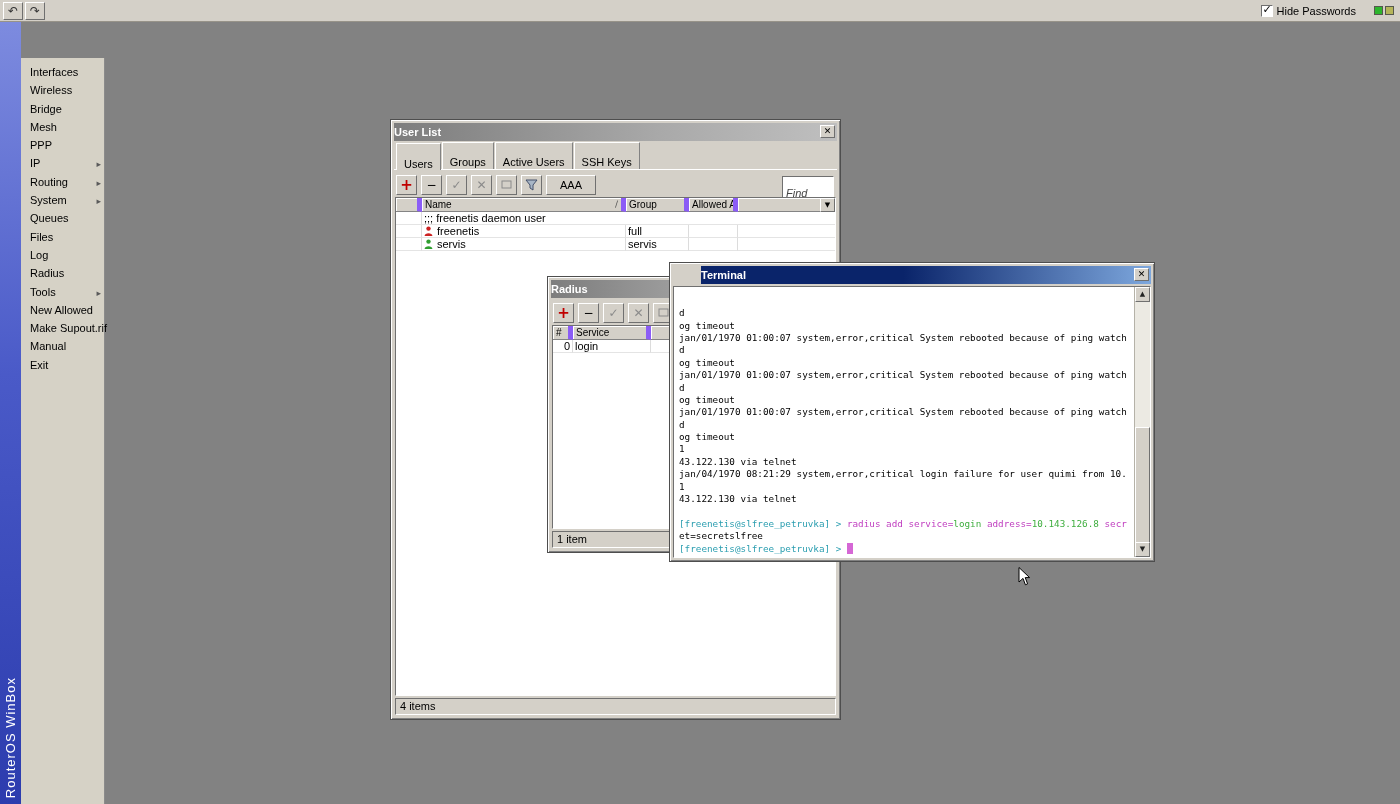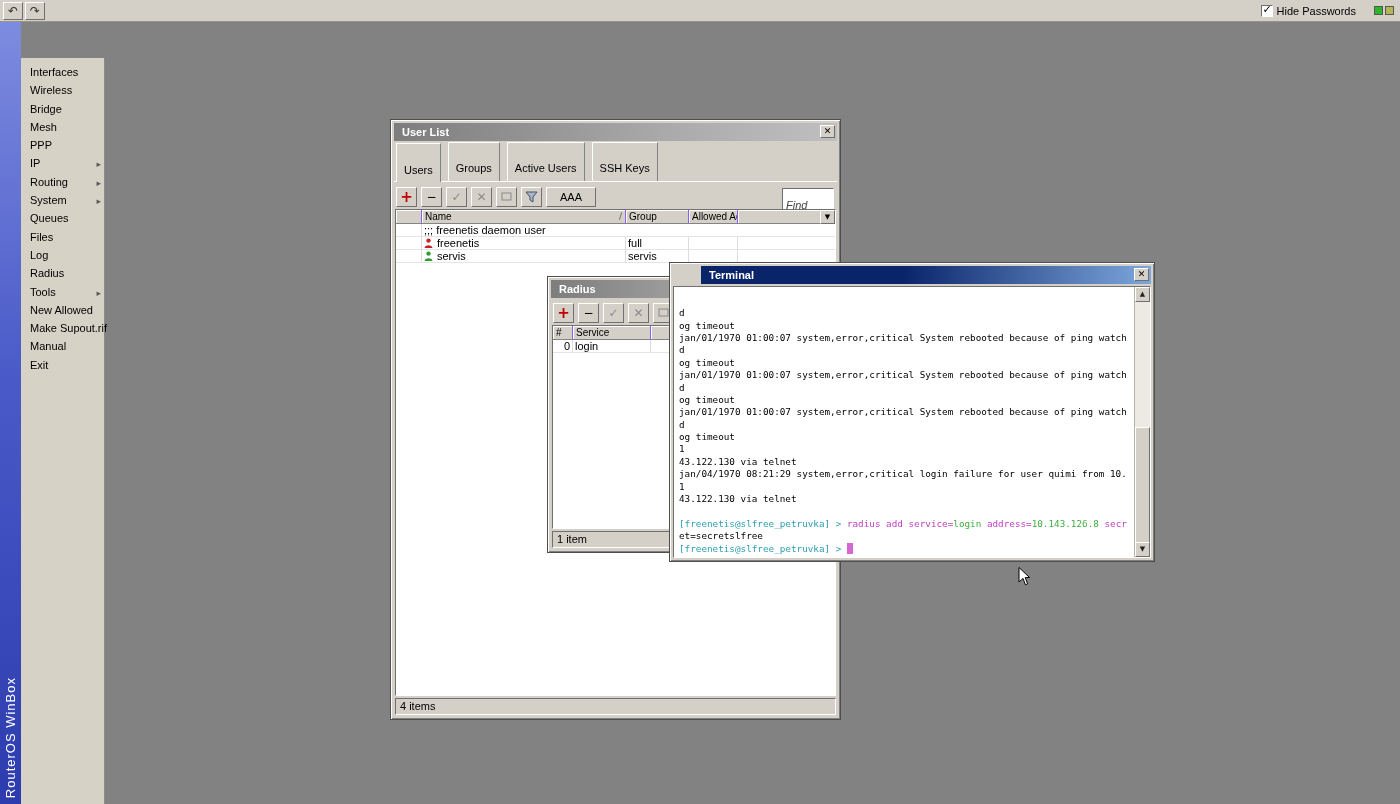--- a/index.html
+++ b/index.html
@@ -24,46 +24,46 @@
   .brand-strip{position:absolute;left:0;top:22px;width:21px;height:782px;background:linear-gradient(180deg,#7d8bdf 0%,#4a5ac8 45%,#2c3cae 100%);z-index:30;}
   .brand-text{position:absolute;bottom:6px;left:3px;writing-mode:vertical-rl;transform:rotate(180deg);color:#fff;font-size:13px;letter-spacing:1px;white-space:nowrap;}
 
   
   .side-menu{position:absolute;left:21px;top:22px;width:84px;height:782px;background:#d6d2c6;border-right:1px solid #8b8b8b;padding-top:5px;z-index:30;margin-top:36px;}
   .menu-item{height:18.3px;line-height:18px;padding-left:9px;position:relative;cursor:pointer;white-space:nowrap;}
   .mi-arrow{position:absolute;right:3px;top:1px;font-size:9px;color:#5a5a5a;font-family:"DejaVu Sans",sans-serif;}
 
   
   .win{position:absolute;background:#d4d0c8;border:1px solid #4e4e4e;box-shadow:inset 1px 1px 0 #ffffff, inset -1px -1px 0 #808080;padding:3px;display:flex;flex-direction:column;}
-  .titlebar{flex:0 0 18px;display:flex;align-items:center;padding:0 2px 0 8px;position:relative;cursor:default;}
+  .titlebar{flex:0 0 18px;display:flex;align-items:center;padding:0 2px 0 0;position:relative;cursor:default;}
   .titlebar.inactive{background:linear-gradient(90deg,#7d7d7d 0%,#a9a9a9 60%,#bfbfbf 100%);}
   .titlebar.active{background:linear-gradient(90deg,#0a246a 0%,#0a246a 45%,#7da7dd 100%);margin-left:28px;}
   .titlebar .title{color:#fff;font-weight:bold;font-size:11px;}
   .close-btn{position:absolute;right:2px;top:2px;width:15px;height:13px;background:#d4d0c8;border:1px solid;border-color:#fff #6f6f6f #6f6f6f #fff;font-size:9px;line-height:11px;text-align:center;font-weight:bold;color:#000;cursor:pointer;font-family:"DejaVu Sans",sans-serif;}
 
   
   .tabs{flex:0 0 21px;display:flex;align-items:flex-end;padding-left:2px;position:relative;z-index:2;margin-top:1px;}
-  .tab{display:inline-block;padding:19px 7px;background:#d4d0c8;border:1px solid #828282;border-bottom:none;border-top-color:#fff;border-left-color:#fff;height:17px;line-height:12px;cursor:pointer;margin-right:7px;white-space:nowrap;}
+  .tab{display:inline-block;padding:13px 7px;background:#d4d0c8;border:1px solid #828282;border-bottom:none;border-top-color:#fff;border-left-color:#fff;height:17px;line-height:12px;cursor:pointer;margin-right:1px;white-space:nowrap;}
   .tab.active{height:20px;line-height:15px;position:relative;z-index:3;margin-bottom:-1px;font-weight:normal;}
 
   .panel{flex:1;display:flex;flex-direction:column;border-top:1px solid #fff;padding:2px 1px 1px 1px;min-height:0;}
 
   
   .toolbar{flex:0 0 25px;display:flex;align-items:center;gap:4px;padding:2px 1px;position:relative;}
   .tbtn{width:21px;height:20px;background:#d4d0c8;border:1px solid;border-color:#fff #707070 #707070 #fff;display:flex;align-items:center;justify-content:center;font-size:12px;cursor:pointer;padding:0;font-family:"DejaVu Sans",sans-serif;}
   .tbtn.add{color:#c00000;font-weight:bold;font-size:15px;line-height:14px;}
   .tbtn.dim{color:#8a8a8a;}
   .aaa-btn{height:20px;padding:0 13px;background:#d4d0c8;border:1px solid;border-color:#fff #707070 #707070 #fff;font-size:11px;cursor:pointer;font-family:"Liberation Sans",sans-serif;}
   .find-input{position:absolute;right:2px;top:4px;width:52px;height:17px;border:1px solid;border-color:#707070 #fff #fff #707070;background:#fff;font-size:11px;padding:16px 3px;font-family:"Liberation Sans",sans-serif;}
   .find-input::placeholder{color:#444;font-style:italic;opacity:1;}
 
   
   .listbox{flex:1;background:#fff;border:1px solid;border-color:#707070 #fff #fff #707070;position:relative;overflow:hidden;min-height:0;}
   .lheader{display:flex;height:14px;position:relative;}
-  .hcell{background:#d4d0c8;border-right:1px solid #8b5cf6;border-bottom:1px solid #848484;box-shadow:inset 1px 1px 0 #fff;padding:0 3px;font-size:10px;line-height:13px;white-space:nowrap;overflow:hidden;}
+  .hcell{background:#d4d0c8;border-right:5px solid #8b5cf6;border-bottom:1px solid #848484;box-shadow:inset 1px 1px 0 #fff;padding:0 3px;font-size:10px;line-height:13px;white-space:nowrap;overflow:hidden;}
   .hcell .sort{float:right;color:#555;font-size:9px;}
   .hdrop{position:absolute;right:0;top:0;width:15px;height:14px;background:#d4d0c8;border:1px solid;border-color:#fff #707070 #707070 #fff;font-size:7px;line-height:12px;text-align:center;cursor:pointer;font-family:"DejaVu Sans",sans-serif;padding:0;}
   .lrow{display:flex;height:13px;line-height:12px;font-size:11px;cursor:default;}
   .lrow .cell{border-right:1px solid #dcdcdc;border-bottom:1px solid #e4e4e4;padding:0 2px;white-space:nowrap;overflow:hidden;display:flex;align-items:center;}
   .uc0{width:26px;}  .uc1{width:204px;}  .uc2{width:63px;}  .uc3{width:49px;}
   .ucfill{flex:1;border-right:none !important;}
   .rc0{width:20px;justify-content:flex-end;}  .rc1{width:78px;}
   .rcfill{flex:1;border-right:none !important;}
   .user-icon{display:inline-block;width:9px;height:10px;margin-right:4px;flex:0 0 9px;}
   .user-icon.red{color:#cc2222;}

